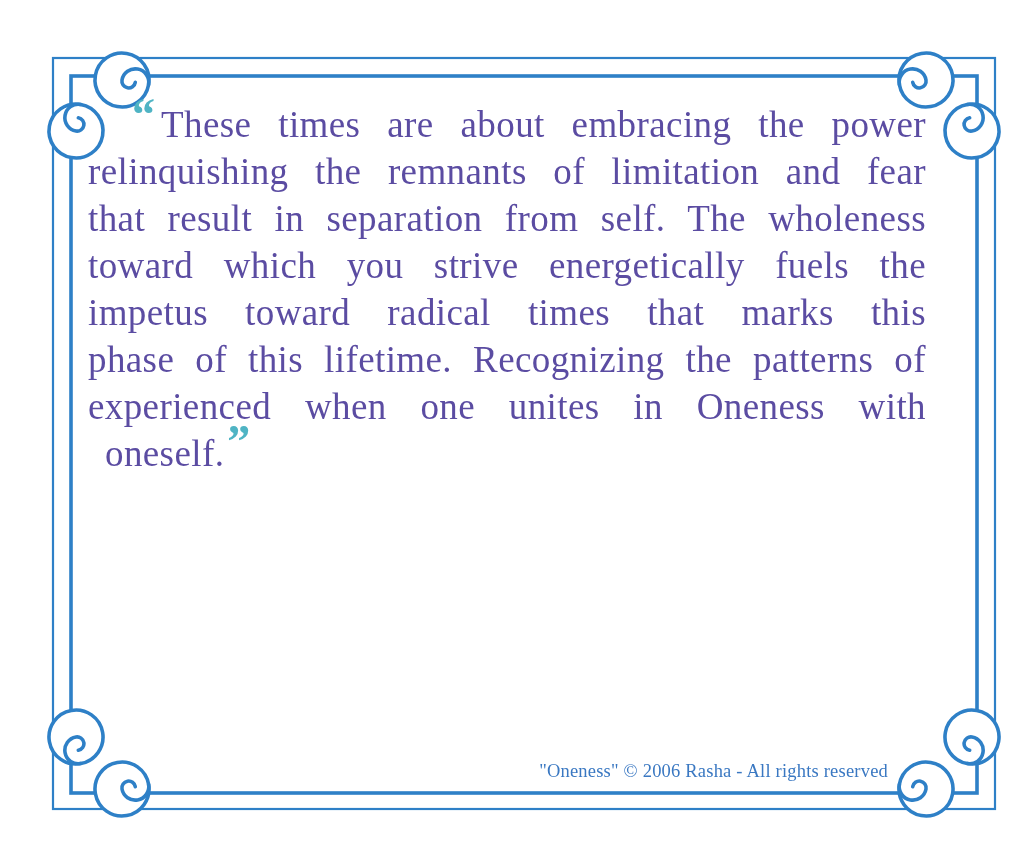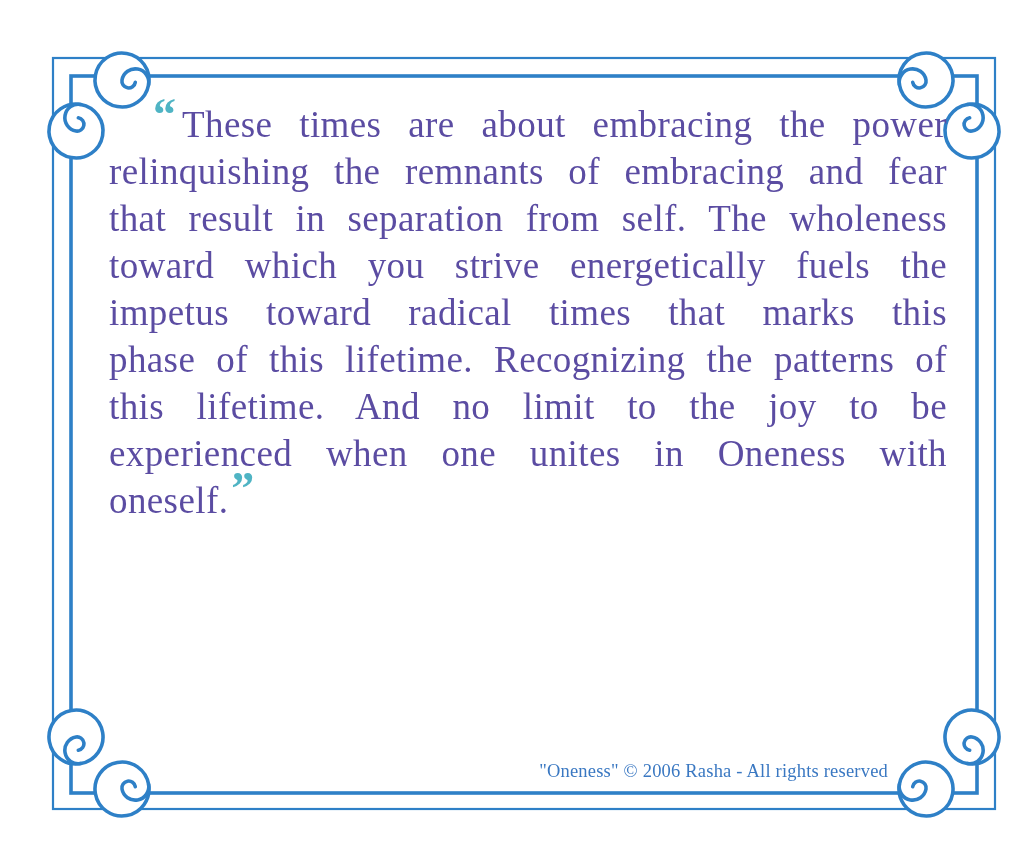--- a/index.html
+++ b/index.html
@@ -19,36 +19,37 @@
   }
   #frame-svg {
     position: absolute;
     left: 0; top: 0;
     width: 1024px;
     height: 842px;
     pointer-events: none;
   }
   #quote-block {
     position: absolute;
-    left: 109px;
+    left: 88px;
     top: 101px;
     width: 838px;
     color: var(--text-purple, #5b4ca2);
     font-size: 37px;
     letter-spacing: 0.4px;
   }
   .line {
     height: 47px;
     line-height: 47px;
     white-space: nowrap;
     text-align: justify;
     text-align-last: justify;
   }
   .line.last {
     text-align-last: left;
+    margin-left: 17px;
   }
   .line:first-child {
     text-indent: 44px;
   }
   .oq, .cq {
     color: var(--quote-teal, #4fb4c4);
     font-size: 46px;
     font-weight: bold;
     line-height: 0;
   }
@@ -92,25 +93,24 @@
     <use href="#scroll" transform="translate(926,80) rotate(-100) scale(-1,1)"></use>
     <use href="#scroll" transform="translate(972,131) rotate(-10) scale(-1,1)"></use>
     <use href="#scroll" transform="translate(122,789) rotate(-100) scale(1,-1)"></use>
     <use href="#scroll" transform="translate(76,737) rotate(-10) scale(1,-1)"></use>
     <use href="#scroll" transform="translate(926,789) rotate(100) scale(-1,-1)"></use>
     <use href="#scroll" transform="translate(972,737) rotate(10) scale(-1,-1)"></use>
   </svg>
 
   <div id="quote-block">
       <div class="line"><span class="oq">“</span>These times are about embracing the power</div>
-      <div class="line">relinquishing the remnants of embracing and fear</div>
+      <div class="line">relinquishing the remnants of limitation and fear</div>
       <div class="line">that result in separation from self. The wholeness</div>
       <div class="line">toward which you strive energetically fuels the</div>
       <div class="line">impetus toward radical times that marks this</div>
       <div class="line">phase of this lifetime. Recognizing the patterns of</div>
-      <div class="line">this lifetime. And no limit to the joy to be</div>
       <div class="line">experienced when one unites in Oneness with</div>
       <div class="line last">oneself.<span class="cq">”</span></div>
     </div>
 
   <div id="attribution">"Oneness" © 2006 Rasha - All rights reserved</div>
 
 </div>
 
 </body></html>

